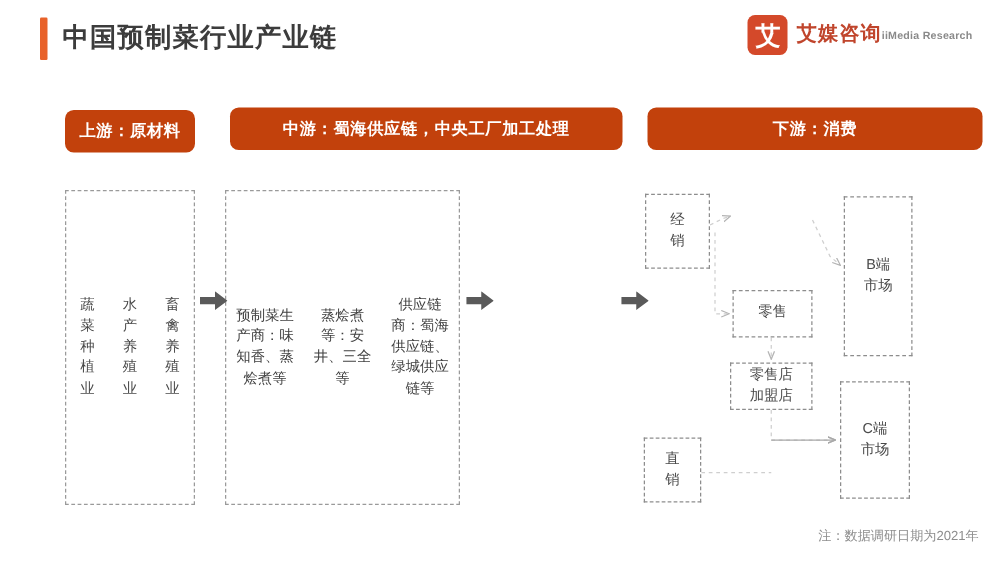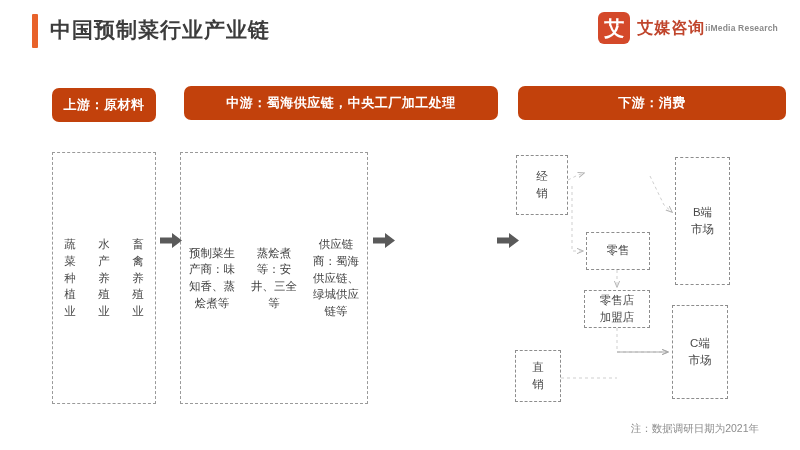--- a/index.html
+++ b/index.html
@@ -86,21 +86,21 @@
   #node-zhixiao{left:515px;top:350px;width:46px;height:52px;}
   #node-bduan{left:675px;top:157px;width:55px;height:128px;}
   #node-cduan{left:672px;top:305px;width:56px;height:94px;}
 
   
   #connectors{position:absolute;left:0;top:0;width:800px;height:450px;
     pointer-events:none;}
 
   
   .footnote{
-    position:absolute;right:41px;bottom:14px;
+    position:absolute;right:17px;bottom:14px;
     font-size:10.5px;color:#8d8d8d;white-space:nowrap;
   }
 </style>
 </head>
 <body>
 
 <div class="page">
 
   <div class="title-accent"></div>
   <div class="page-title">中国预制菜行业产业链</div>

